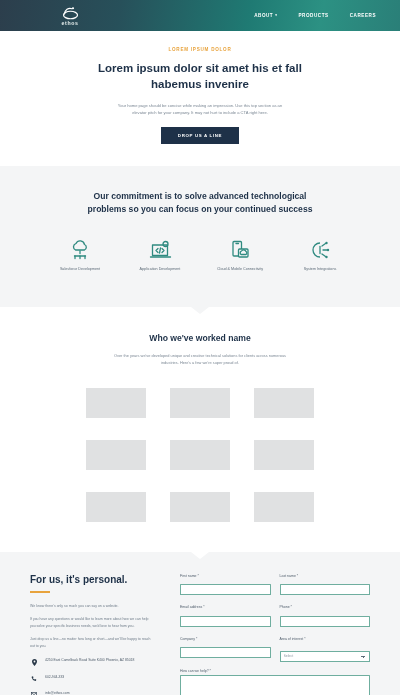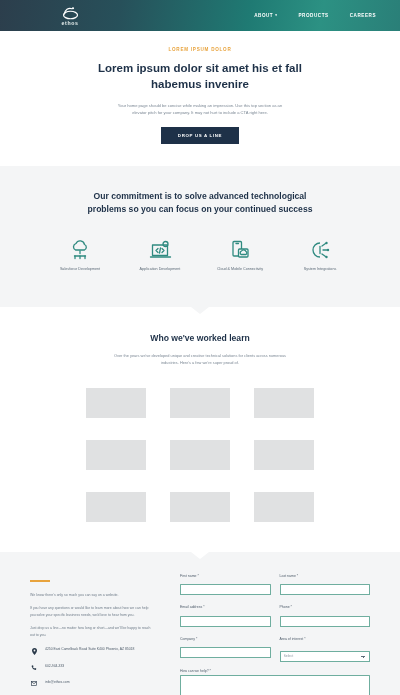--- a/index.html
+++ b/index.html
@@ -217,39 +217,40 @@
           <circle cx="33" cy="34" r="2.4" fill="#2f8a80" stroke="none"></circle>
         </svg>
       </div>
       <div class="lbl">System Integrations</div>
     </div>
 
   </div>
 </section>
 
 <section class="clients">
-  <h2>Who we've worked learn</h2>
+  <h2>Who we've worked name</h2>
   <p>Over the years we've developed unique and creative technical solutions for clients across numerous industries. Here's a few we're super proud of.</p>
   <div class="logo-grid">
     <div class="logo-cell"></div>
     <div class="logo-cell"></div>
     <div class="logo-cell"></div>
     <div class="logo-cell"></div>
     <div class="logo-cell"></div>
     <div class="logo-cell"></div>
     <div class="logo-cell"></div>
     <div class="logo-cell"></div>
     <div class="logo-cell"></div>
   </div>
 </section>
 
 <section class="contact">
   <div class="contact-inner">
 
     <div class="c-left">
+      <h2>For us, it's personal.</h2>
       <div class="rule"></div>
       <p>We know there's only so much you can say on a website.</p>
       <p>If you have any questions or would like to learn more about how we can help you solve your specific business needs, we'd love to hear from you.</p>
       <p>Just drop us a line—no matter how long or short—and we'll be happy to reach out to you.</p>
 
       <div class="c-row">
         <span class="ico">
           <svg width="5" height="7" viewBox="0 0 10 14" fill="#2b3a4a">
             <path d="M5 0a5 5 0 0 0-5 5c0 3.6 5 9 5 9s5-5.4 5-9a5 5 0 0 0-5-5z"></path>
             <circle cx="5" cy="5" r="1.8" fill="#f4f5f6"></circle>

